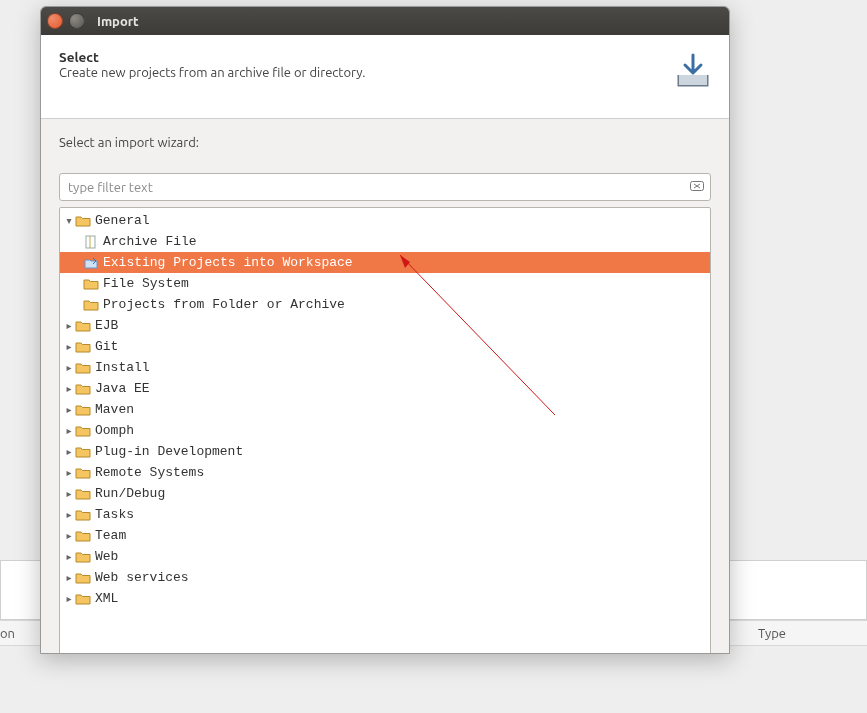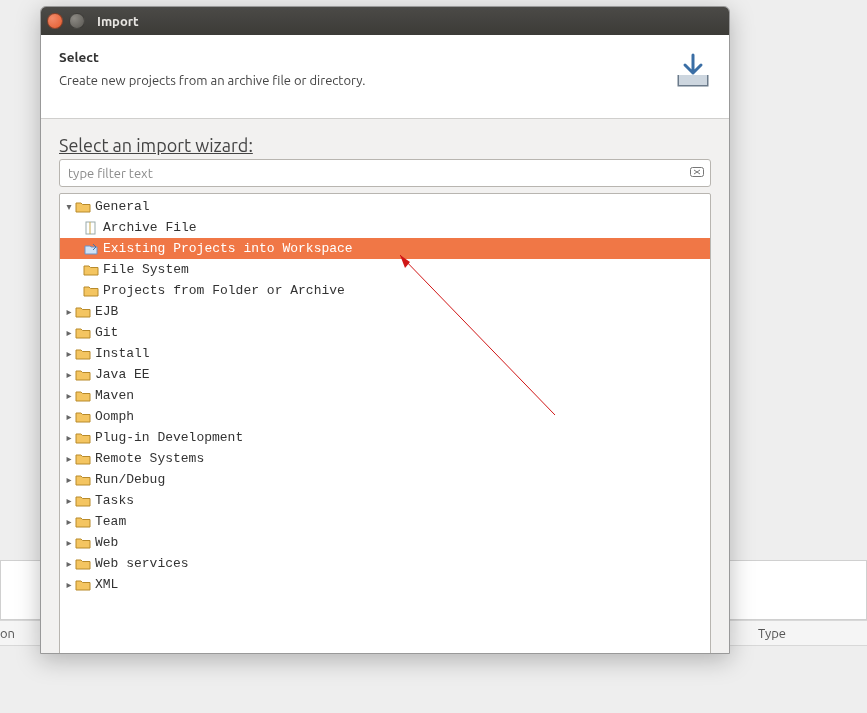--- a/index.html
+++ b/index.html
@@ -13,26 +13,26 @@
 
   .dialog { position: absolute; left: 40px; top: 6px; width: 690px; height: 648px; background: #f2f1f0; border: 1px solid #999; border-radius: 6px 6px 0 0; box-shadow: 0 6px 24px rgba(0,0,0,.25); overflow: hidden; }
 
   .titlebar { height: 28px; background: linear-gradient(#4b4a47,#3c3b37); display: flex; align-items: center; padding: 0 6px; gap: 6px; }
   .win-btn { width: 16px; height: 16px; border-radius: 50%; display: inline-block; border: 1px solid rgba(0,0,0,.4); }
   .win-close { background: radial-gradient(circle at 30% 30%, #f28b6a, #e35b2e); }
   .win-min { background: radial-gradient(circle at 30% 30%, #8d8a84, #595752); }
   .title-text { color: #e8e6e2; font-size: 13px; font-weight: bold; margin-left: 6px; }
 
   .header { background: #fff; padding: 14px 18px; border-bottom: 1px solid #d0cfcd; position: relative; height: 84px; }
-  .header h1 { font-size: 13.5px; font-weight: bold; color: #333; margin-bottom: 8px; }
+  .header h1 { font-size: 13.5px; font-weight: bold; color: #333; margin-bottom: 0; }
   .header p { font-size: 13px; color: #444; }
   .header-icon { position: absolute; right: 14px; top: 14px; }
 
   .body { padding: 16px 18px; }
-  .lbl { font-size: 18px; color: #444; margin-bottom: 4px; display: block; text-decoration: underline; }
+  .lbl { font-size: 13px; color: #444; margin-bottom: 24px; display: block; }
 
   .filter-wrap { position: relative; margin-bottom: 6px; }
   .filter { width: 100%; height: 28px; border: 1px solid #b8b5b0; border-radius: 3px; padding: 4px 28px 4px 8px; font-size: 13px; color: #333; background: #fff; }
   .filter::placeholder { color: #8a8a8a; }
   .clear-icon { position: absolute; right: 6px; top: 5px; color: #777; cursor: pointer; }
 
   .tree { border: 1px solid #b8b5b0; border-radius: 2px; background: #fff; height: 500px; overflow: auto; padding-top: 2px; }
   .tree-row { display: flex; align-items: center; height: 21px; font-size: 13px; color: #333; white-space: nowrap; cursor: default; }
   .tree-row.selected { background: #f07746; color: #fff; }
   .toggle { width: 10px; text-align: center; color: #666; font-size: 10px; cursor: pointer; display: inline-block; }

